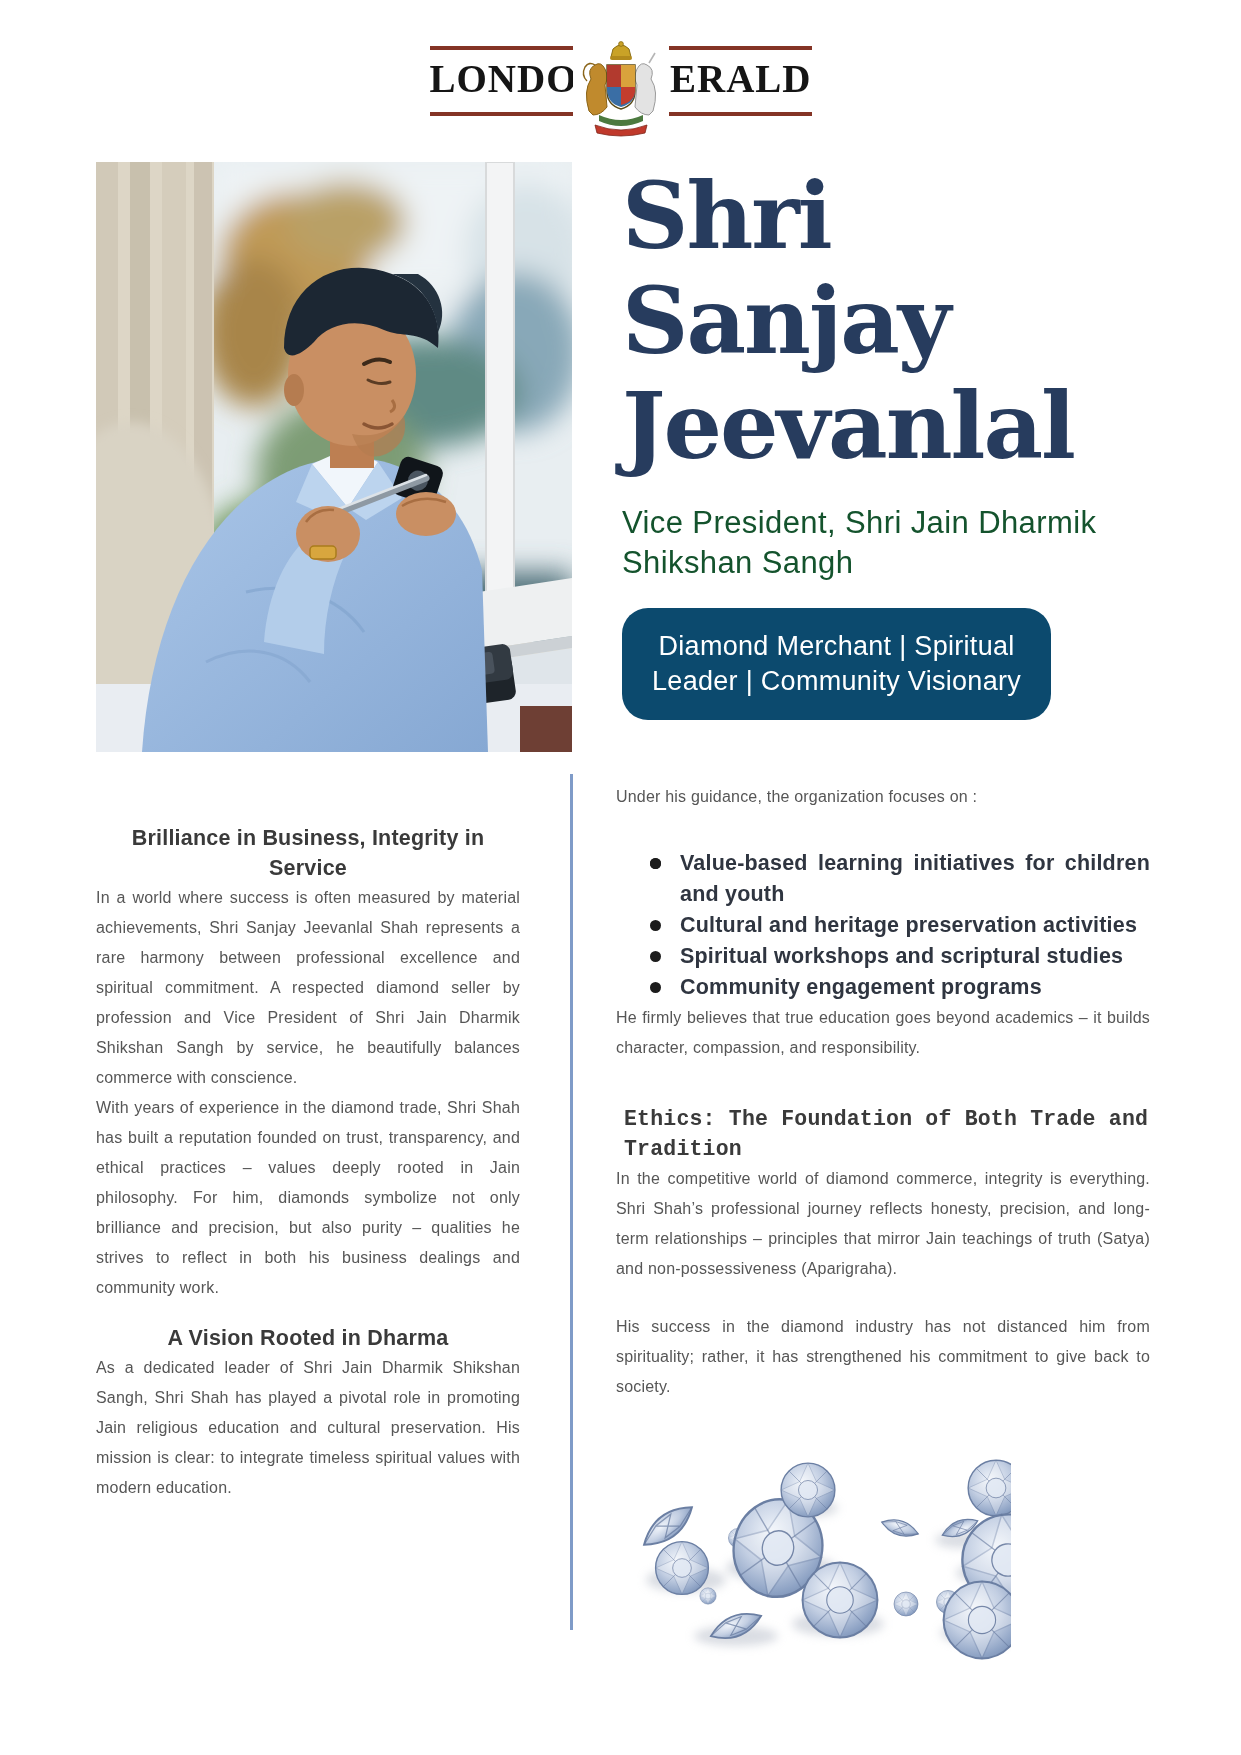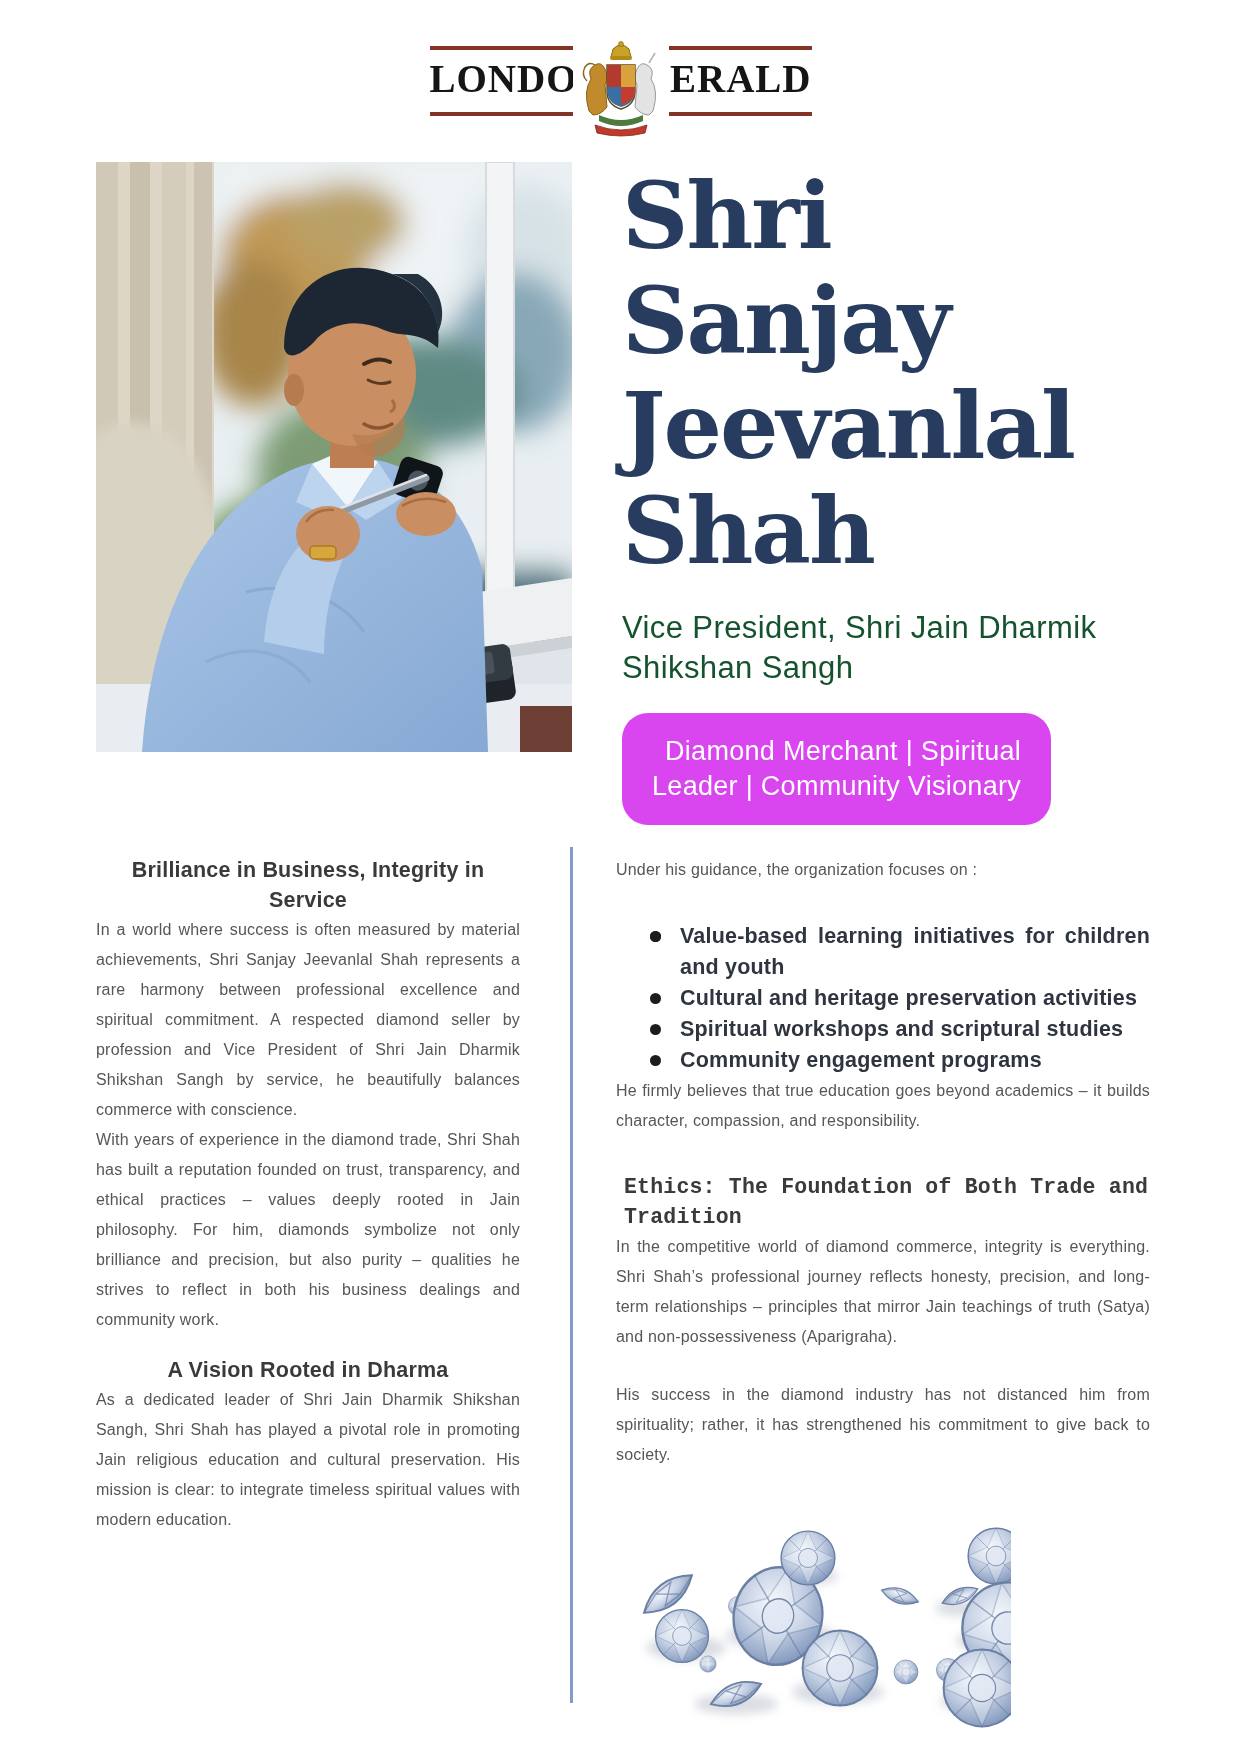--- a/index.html
+++ b/index.html
@@ -18,29 +18,29 @@
   .crest svg{width:84px;height:98px;}
 
   
   .hero{display:flex;margin:46px 0 0 96px;}
   .photo{width:476px;height:590px;overflow:hidden;flex:0 0 auto;background:#e7e2d6;}
   .photo svg{display:block;width:476px;height:590px;}
   .hero-text{margin-left:50px;padding-top:2px;width:545px;}
   .title{font-family:"DejaVu Serif", serif;font-weight:700;font-size:92px;line-height:1.14;
          color:#273c5e;letter-spacing:-2px;}
   .subtitle{margin-top:24px;font-size:31px;line-height:1.3;color:#14532d;max-width:480px;letter-spacing:0.4px;}
-  .badge{margin-top:25px;display:inline-block;background:#d946ef;color:#ffffff;border-radius:26px;
-         padding:21px 30px;font-size:27px;line-height:1.3;text-align:right;font-weight:500;letter-spacing:0.3px;}
+  .badge{margin-top:25px;display:inline-block;background:#0c4a6e;color:#ffffff;border-radius:26px;
+         padding:21px 30px;font-size:27px;line-height:1.3;text-align:center;font-weight:500;letter-spacing:0.3px;}
 
   
   .body-cols{position:relative;margin:30px 91px 0 96px;display:grid;grid-template-columns:424px 534px;column-gap:96px;}
   .divider{position:absolute;left:474px;top:-8px;width:3px;height:856px;background:#7f9bc8;}
 
   .col p{margin:0;font-size:16px;line-height:30px;color:#565656;text-align:justify;letter-spacing:0.2px;}
-  .col .heading{font-size:21.5px;line-height:30px;font-weight:700;color:#3a3a3a;letter-spacing:0.2px;}
+  .col .heading{font-size:21.5px;line-height:30px;font-weight:700;color:#3a3a3a;letter-spacing:0.2px;margin-top:41px;}
   .col .heading.centered{text-align:center;}
   .heading.gap-above{margin-top:20px;}
 
   .intro-line{text-align:left !important;}
   .bullets{list-style:none;margin:36px 0 0 0;padding:0;}
   .bullets li{position:relative;padding-left:64px;font-weight:700;font-size:21.5px;line-height:31px;
               color:#2f3540;text-align:justify;letter-spacing:0.2px;}
   .bullets .dot{position:absolute;left:34px;top:10px;width:11px;height:11px;border-radius:50%;background:#1c1c1c;}
   .ethics-heading{margin-top:36px;padding-left:8px;font-family:Liberation Mono, monospace;}
   .para-gap{margin-top:28px !important;}
@@ -181,21 +181,20 @@
           <path d="M210 360 q10 -14 28 -12" stroke="#a86e42" stroke-width="2.5" fill="none"></path>
           <rect x="214" y="384" width="26" height="13" rx="4" fill="#d8a63e" stroke="#a97c1c" stroke-width="1.5"></rect>
         </g>
       </svg>
     </div>
 
     <div class="hero-text">
       <div class="title">
         <div>Shri Sanjay</div>
         <div>Jeevanlal</div>
-        <div>Shah</div>
       </div>
       <div class="subtitle">Vice President, Shri Jain Dharmik Shikshan Sangh</div>
       <div class="badge">
         <div>Diamond Merchant | Spiritual</div>
         <div>Leader | Community Visionary</div>
       </div>
     </div>
   </section>
 
   <section class="body-cols">

